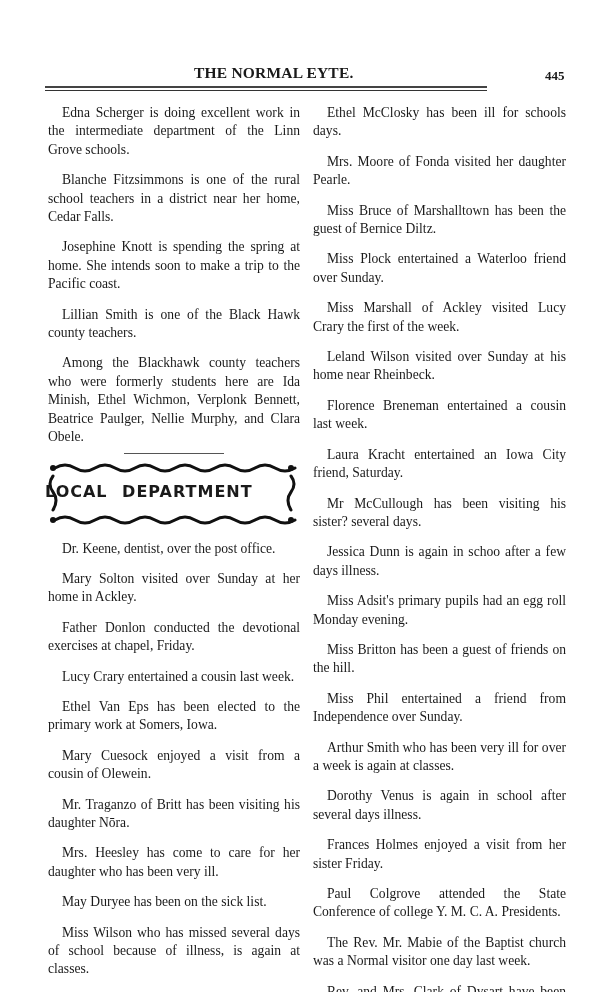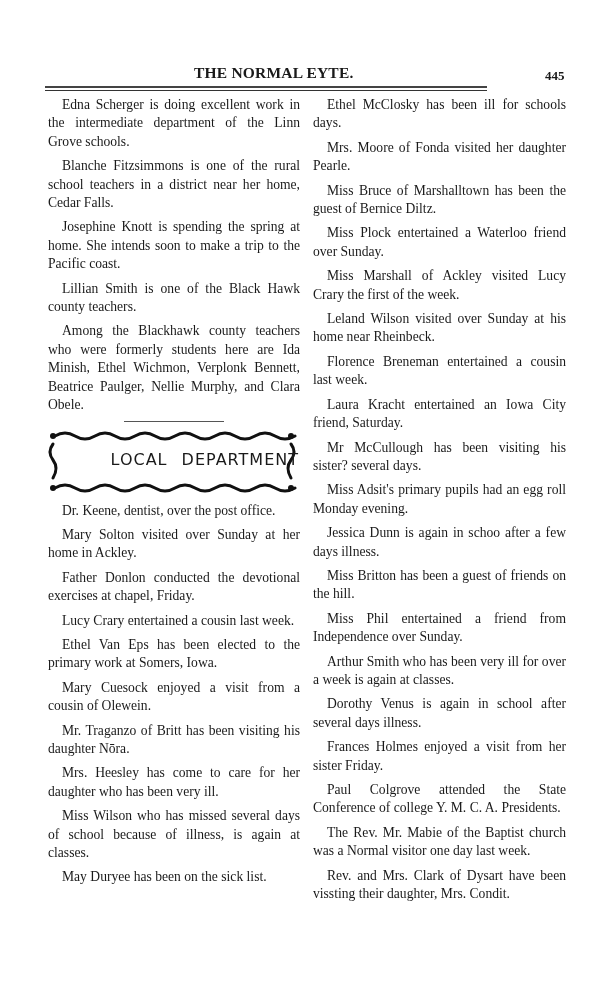--- a/index.html
+++ b/index.html
@@ -5,25 +5,25 @@
   html, body { margin: 0; padding: 0; background: #ffffff; }
   body { width: 608px; height: 992px; position: relative; overflow: hidden; color: #1a1a1a; font-family: "DejaVu Serif", "Liberation Serif", serif; }
   .header { position: absolute; top: 64px; left: 44px; width: 444px; height: 22px; text-align: right; }
   .header-title { position: absolute; left: 150px; top: 0; font-family: "Liberation Serif", serif; font-weight: bold; font-size: 15.5px; letter-spacing: 0.2px; }
   .header-page { position: absolute; left: 545px; top: 68px; font-family: "Liberation Serif", serif; font-weight: bold; font-size: 13px; }
   .rule { position: absolute; left: 45px; width: 442px; height: 0; border-top: 1px solid #333; }
   .rule.thick { border-top: 2px solid #444; }
   .column { position: absolute; top: 92px; font-family: "Liberation Serif", serif; font-size: 13.6px; line-height: 18.4px; text-align: justify; }
   .col-left { left: 48px; width: 252px; }
   .col-right { left: 313px; width: 253px; }
-  .para { margin: 4px 0 6px 0; text-indent: 14px; }
+  .para { margin: 12px 0 6px 0; text-indent: 14px; }
   .sep-line { width: 100px; height: 0; border-top: 1px solid #555; margin: 4px auto 6px auto; }
   .dept-box { position: relative; width: 254px; height: 68px; margin: 0 0 6px -3px; }
   .dept-box svg { position: absolute; left: 0; top: 0; }
-  .dept-title { position: absolute; left: 0; width: 100%; top: 23px; text-align: right; font-family: "DejaVu Sans", sans-serif; font-weight: normal; font-size: 16px; letter-spacing: 1px; word-spacing: 8px; }
+  .dept-title { position: absolute; left: 0; width: 100%; top: 23px; text-align: left; font-family: "DejaVu Sans", sans-serif; font-weight: bold; font-size: 16px; letter-spacing: 1px; word-spacing: 8px; }
 </style>
 </head>
 <body>
 
 <div class="header">
   <span class="header-title">THE NORMAL EYTE.</span>
 </div>
 <span class="header-page">445</span>
 <div class="rule thick" style="top:86px;"></div>
 <div class="rule" style="top:90px;"></div>
@@ -55,36 +55,36 @@
   </div>
 
   <p class="para">Dr. Keene, dentist, over the post office.</p>
   <p class="para">Mary Solton visited over Sunday at her home in Ackley.</p>
   <p class="para">Father Donlon conducted the devotional exercises at chapel, Friday.</p>
   <p class="para">Lucy Crary entertained a cousin last week.</p>
   <p class="para">Ethel Van Eps has been elected to the primary work at Somers, Iowa.</p>
   <p class="para">Mary Cuesock enjoyed a visit from a cousin of Olewein.</p>
   <p class="para">Mr. Traganzo of Britt has been visiting his daughter Nōra.</p>
   <p class="para">Mrs. Heesley has come to care for her daughter who has been very ill.</p>
+  <p class="para">May Duryee has been on the sick list.</p>
   <p class="para">Miss Wilson who has missed several days of school because of illness, is again at classes.</p>
-  <p class="para">May Duryee has been on the sick list.</p>
 </div>
 
 <div class="column col-right">
   <p class="para">Ethel McClosky has been ill for schools days.</p>
   <p class="para">Mrs. Moore of Fonda visited her daughter Pearle.</p>
   <p class="para">Miss Bruce of Marshalltown has been the guest of Bernice Diltz.</p>
   <p class="para">Miss Plock entertained a Waterloo friend over Sunday.</p>
   <p class="para">Miss Marshall of Ackley visited Lucy Crary the first of the week.</p>
   <p class="para">Leland Wilson visited over Sunday at his home near Rheinbeck.</p>
   <p class="para">Florence Breneman entertained a cousin last week.</p>
   <p class="para">Laura Kracht entertained an Iowa City friend, Saturday.</p>
   <p class="para">Mr McCullough has been visiting his sister? several days.</p>
+  <p class="para">Jessica Dunn is again in schoo after a few days illness.</p>
   <p class="para">Miss Adsit's primary pupils had an egg roll Monday evening.</p>
-  <p class="para">Jessica Dunn is again in schoo after a few days illness.</p>
   <p class="para">Miss Britton has been a guest of friends on the hill.</p>
   <p class="para">Miss Phil entertained a friend from Independence over Sunday.</p>
   <p class="para">Arthur Smith who has been very ill for over a week is again at classes.</p>
   <p class="para">Dorothy Venus is again in school after several days illness.</p>
   <p class="para">Frances Holmes enjoyed a visit from her sister Friday.</p>
   <p class="para">Paul Colgrove attended the State Conference of college Y. M. C. A. Presidents.</p>
   <p class="para">The Rev. Mr. Mabie of the Baptist church was a Normal visitor one day last week.</p>
   <p class="para">Rev. and Mrs. Clark of Dysart have been vissting their daughter, Mrs. Condit.</p>
 </div>
 

